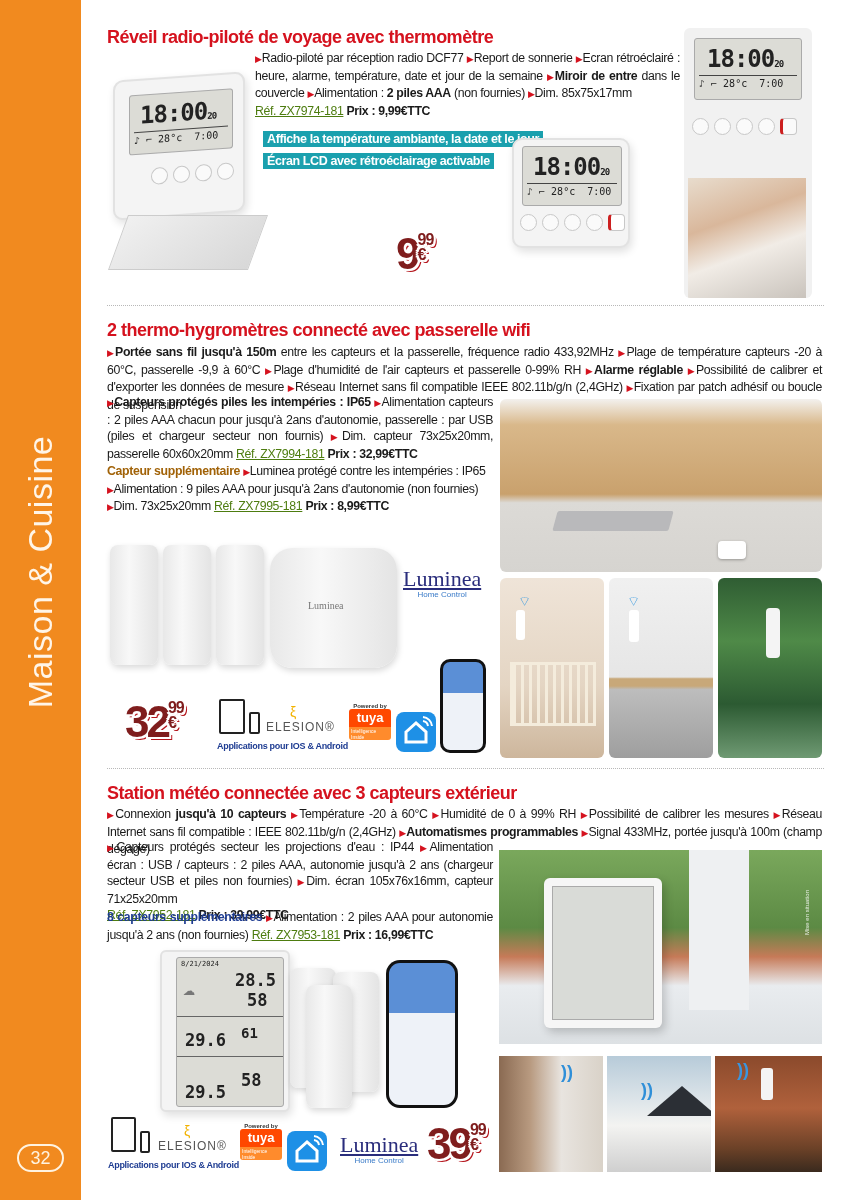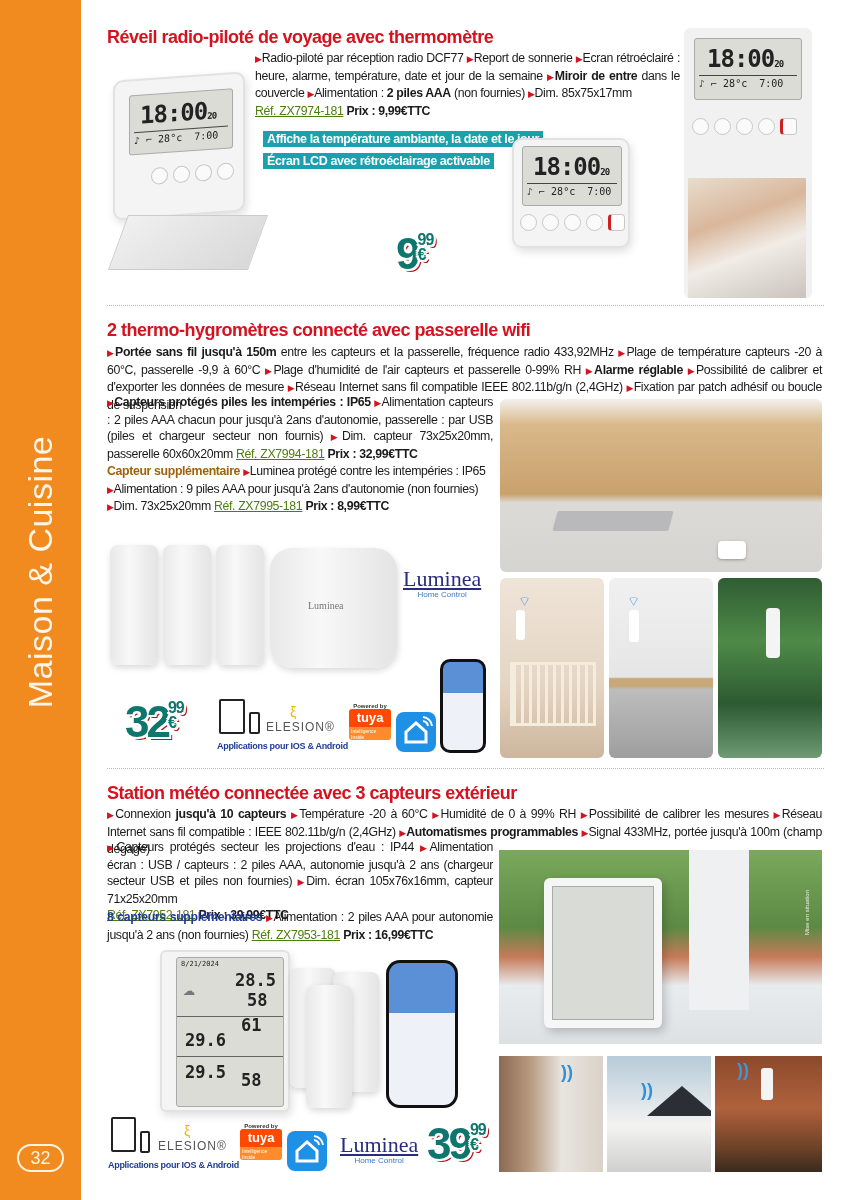--- a/index.html
+++ b/index.html
@@ -10,21 +10,21 @@
   .title { color: #d5121e; font-family: "Liberation Sans", sans-serif; font-weight: bold; font-size: 18px; letter-spacing: -0.5px; position: absolute; white-space: nowrap; }
   .txt { font-size: 12.3px; line-height: 16.5px; position: absolute; text-align: justify; font-family: "Liberation Sans", sans-serif; letter-spacing: -0.35px; }
   .bullet { color: #d5121e; font-size: 9px; }
   .ref { color: #4d7c0f; text-decoration: underline; }
   .b { font-weight: bold; }
   .sub-blue { color: #1e3c92; font-weight: bold; }
   .sub-teal { color: #a16207; font-weight: bold; }
   .teal-tag { position: absolute; background: #1aa0ae; color: #fff; font-weight: bold; font-size: 12.5px; padding: 1px 4px; letter-spacing: -0.4px; white-space: nowrap; }
   .divider { position: absolute; left: 107px; right: 25px; border-top: 1.5px dotted #b8b8b8; }
   .img { position: absolute; border-radius: 6px; overflow: hidden; }
-  .price { position: absolute; color: #0f766e; font-weight: bold; font-family: "Liberation Sans", sans-serif; text-shadow: 2px 2px 0 #fff, -2px -2px 0 #fff, 2px -2px 0 #fff, -2px 2px 0 #fff, 3px 3px 0 #b4141b; letter-spacing: -3px; }
+  .price { position: absolute; color: #7f1d1d; font-weight: bold; font-family: "Liberation Sans", sans-serif; text-shadow: 2px 2px 0 #fff, -2px -2px 0 #fff, 2px -2px 0 #fff, -2px 2px 0 #fff, 3px 3px 0 #b4141b; letter-spacing: -3px; }
   .price .int { font-size: 44px; line-height: 44px; }
   .price .dec { font-size: 16px; display: inline-block; vertical-align: top; letter-spacing: -1px; }
   .price .eur { display: block; font-size: 16px; line-height: 14px; }
   .price .right { display: inline-block; vertical-align: top; line-height: 16px; }
   .device { position: absolute; background: #f4f4f4; border: 2px solid #e2e2e2; border-radius: 10px; box-shadow: 2px 4px 8px rgba(0,0,0,0.12); }
   .lcd { position: absolute; background: #dcdcd6; border: 1px solid #aaa; border-radius: 3px; font-family: "DejaVu Sans Mono", monospace; color: #222; }
   .btnrow { position: absolute; display: flex; gap: 5px; }
   .btnrow span { width: 17px; height: 17px; border-radius: 50%; border: 1px solid #c8c8c8; background: #fafafa; }
   .sensor { position: absolute; background: linear-gradient(90deg,#e8e8e8,#f8f8f8 40%,#e4e4e4); border-radius: 8px; box-shadow: 1px 3px 6px rgba(0,0,0,0.15); }
   .phone { position: absolute; background: #111; border-radius: 10px; padding: 3px; }
@@ -234,23 +234,23 @@
   </div>
 
   <div class="device" style="left:160px;top:950px;width:130px;height:162px;border-radius:6px;">
     <div class="lcd" style="left:14px;top:5px;width:108px;height:150px;font-size:7px;">
       <div style="padding:2px 4px;">8/21/2024</div>
       <div style="position:absolute;left:6px;top:18px;font-size:20px;color:#777;">☁</div>
       <div style="position:absolute;left:58px;top:12px;font-size:17px;font-weight:bold;">28.5</div>
       <div style="position:absolute;left:70px;top:32px;font-size:17px;font-weight:bold;">58</div>
       <div style="position:absolute;left:0;top:58px;width:100%;border-top:1px solid #666;"></div>
       <div style="position:absolute;left:8px;top:72px;font-size:17px;font-weight:bold;">29.6</div>
-      <div style="position:absolute;left:64px;top:57px;font-size:17px;font-weight:bold;">61</div>
+      <div style="position:absolute;left:64px;top:67px;font-size:14px;font-weight:bold;">61</div>
       <div style="position:absolute;left:0;top:98px;width:100%;border-top:1px solid #666;"></div>
-      <div style="position:absolute;left:8px;top:104px;font-size:17px;font-weight:bold;">29.5</div>
+      <div style="position:absolute;left:8px;top:124px;font-size:17px;font-weight:bold;">29.5</div>
       <div style="position:absolute;left:64px;top:112px;font-size:17px;font-weight:bold;">58</div>
     </div>
   </div>
   <div class="sensor" style="left:290px;top:968px;width:46px;height:120px;"></div>
   <div class="sensor" style="left:333px;top:972px;width:46px;height:120px;"></div>
   <div class="sensor" style="left:306px;top:985px;width:46px;height:123px;"></div>
   <div class="phone" style="left:386px;top:960px;width:72px;height:148px;border-radius:14px;">
       <div class="phone-screen" style="border-radius:11px;"></div>
     </div>
 

